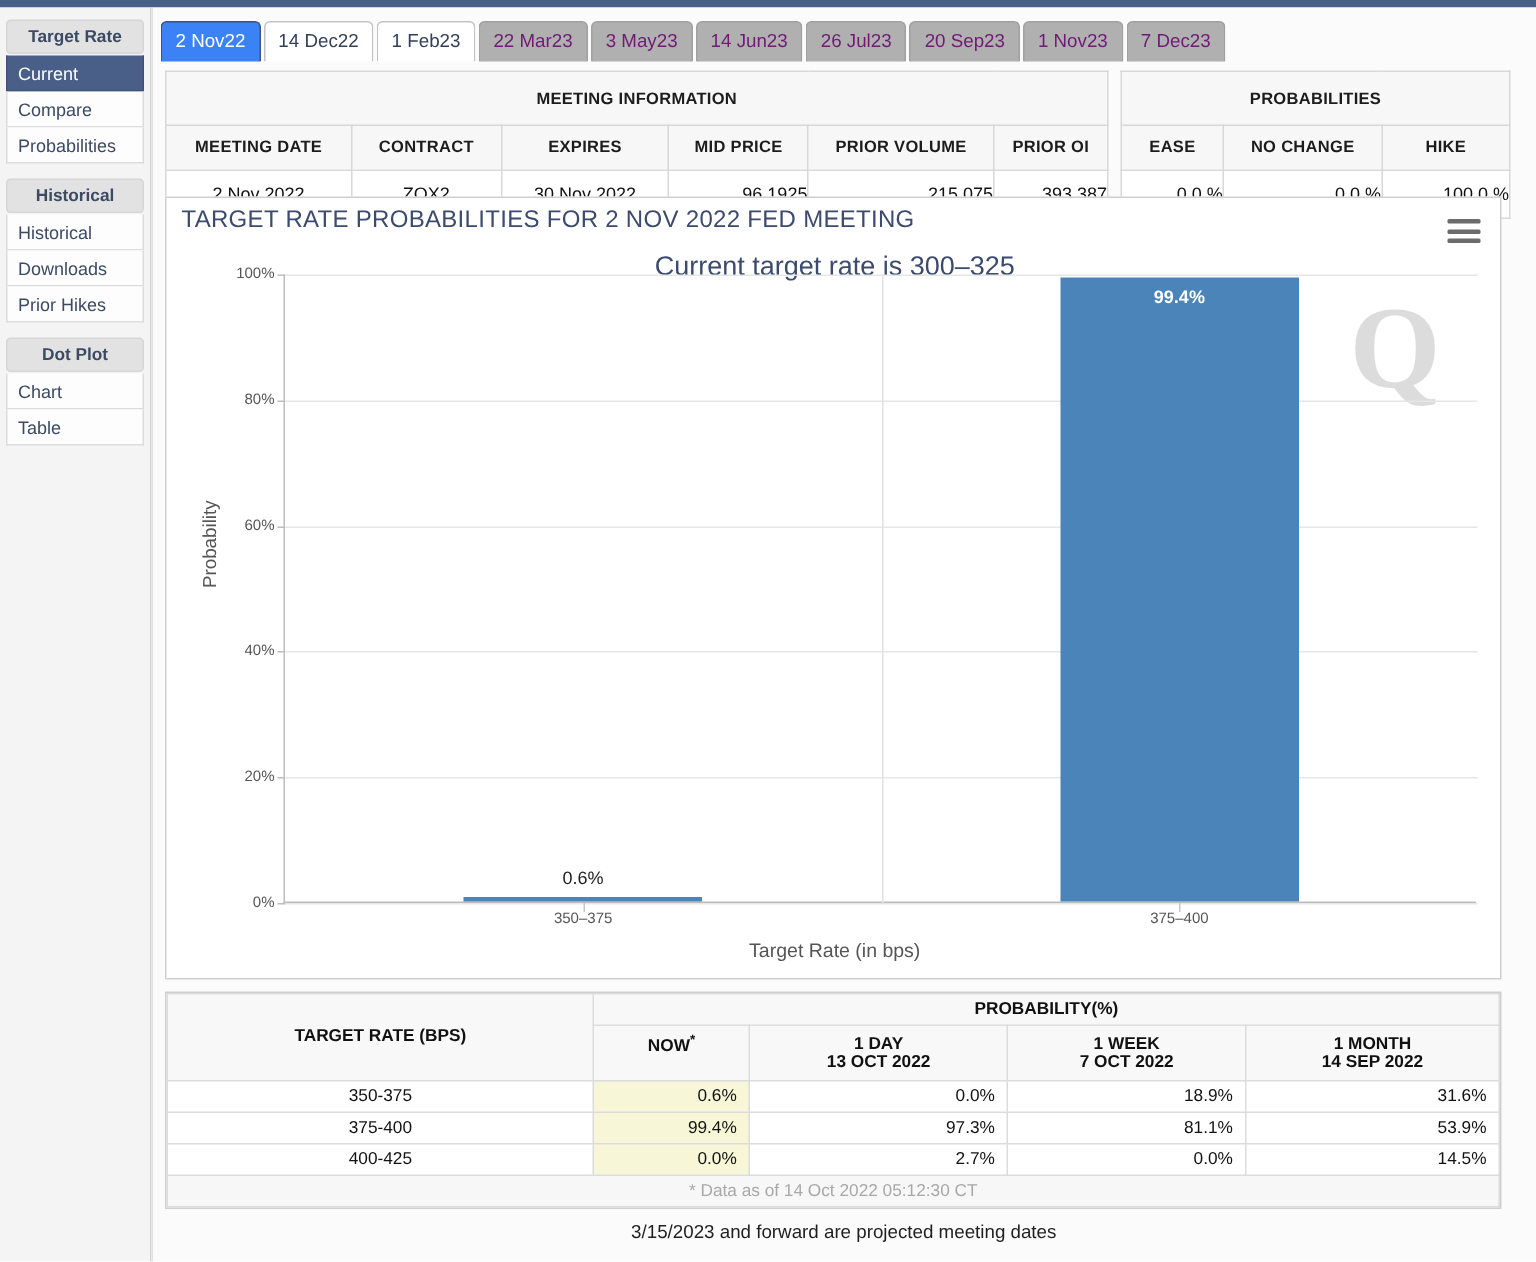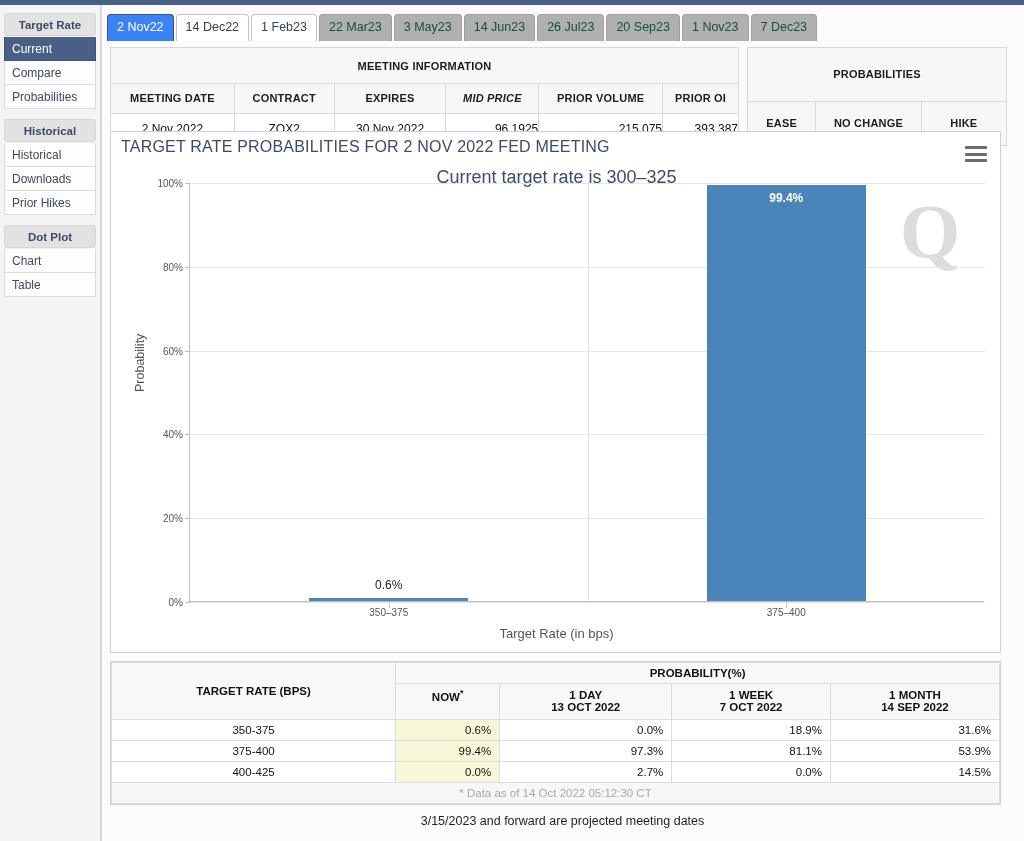--- a/index.html
+++ b/index.html
@@ -50,21 +50,21 @@
     position: absolute; top: 7px; left: 5px; width: 910px; height: 29px;
     display: flex; gap: 2px; align-items: flex-end;
   }
   .tab {
     height: 27px; line-height: 25px; padding: 0 9px;
     font-size: 12.5px; color: #33405a;
     border: 1px solid #c3c3c3; border-bottom: none;
     border-radius: 4px 4px 0 0; background: #ffffff;
     white-space: nowrap; text-align: center;
   }
-  .tab.grey { background: #b0b0b0; border-color: #a0a0a0; color: #14532d; }
+  .tab.grey { background: #b0b0b0; border-color: #a0a0a0; color: #701a75; }
   .tab.active { background: #3b82f6; border-color: #3f527a; color: #ffffff; font-weight: normal; }
 
   
   .info-row { position: absolute; top: 42px; left: 8px; width: 905px; height: 99px; display: flex; gap: 8px; }
   .tbl {
     border: 1px solid #cfcfcf; background: #ffffff;
     border-collapse: collapse; font-size: 11px;
   }
   .tbl td, .tbl th { border: 1px solid #d8d8d8; padding: 0; }
   .cap {
@@ -205,21 +205,21 @@
 
       <table class="tbl" id="meeting-table">
         <tbody>
             <tr>
               <td class="cap" colspan="6">MEETING INFORMATION</td>
             </tr>
         <tr id="mi-head">
               <td class="hdr" style="width: 124px;">MEETING DATE</td>
               <td class="hdr" style="width: 100px;">CONTRACT</td>
               <td class="hdr" style="width: 112px;">EXPIRES</td>
-              <td class="hdr" style="width: 93px; font-style: italic;">MID PRICE</td>
+              <td class="hdr" style="width: 93px;">MID PRICE</td>
               <td class="hdr" style="width: 124px;">PRIOR VOLUME</td>
               <td class="hdr" style="width: 76px;">PRIOR OI</td>
             </tr>
         <tr id="mi-vals">
               <td class="val">2 Nov 2022</td>
               <td class="val">ZQX2</td>
               <td class="val">30 Nov 2022</td>
               <td class="val r">96.1925</td>
               <td class="val r">215,075</td>
               <td class="val r">393,387</td>
@@ -229,20 +229,25 @@
 
       <table class="tbl" id="prob-table">
         <tbody>
             <tr>
               <td class="cap" colspan="3">PROBABILITIES</td>
             </tr>
         <tr id="ps-head">
               <td class="hdr" style="width: 68px;">EASE</td>
               <td class="hdr" style="width: 105px;">NO CHANGE</td>
               <td class="hdr" style="width: 85px;">HIKE</td>
+            </tr>
+        <tr id="ps-vals">
+              <td class="val r">0.0 %</td>
+              <td class="val r">0.0 %</td>
+              <td class="val r">100.0 %</td>
             </tr>
       </tbody>
         </table>
 
     </div>
 
     <div class="chart-panel">
       <div class="chart-title">TARGET RATE PROBABILITIES FOR 2 NOV 2022 FED MEETING</div>
       <div class="hamburger">
         <i></i>

